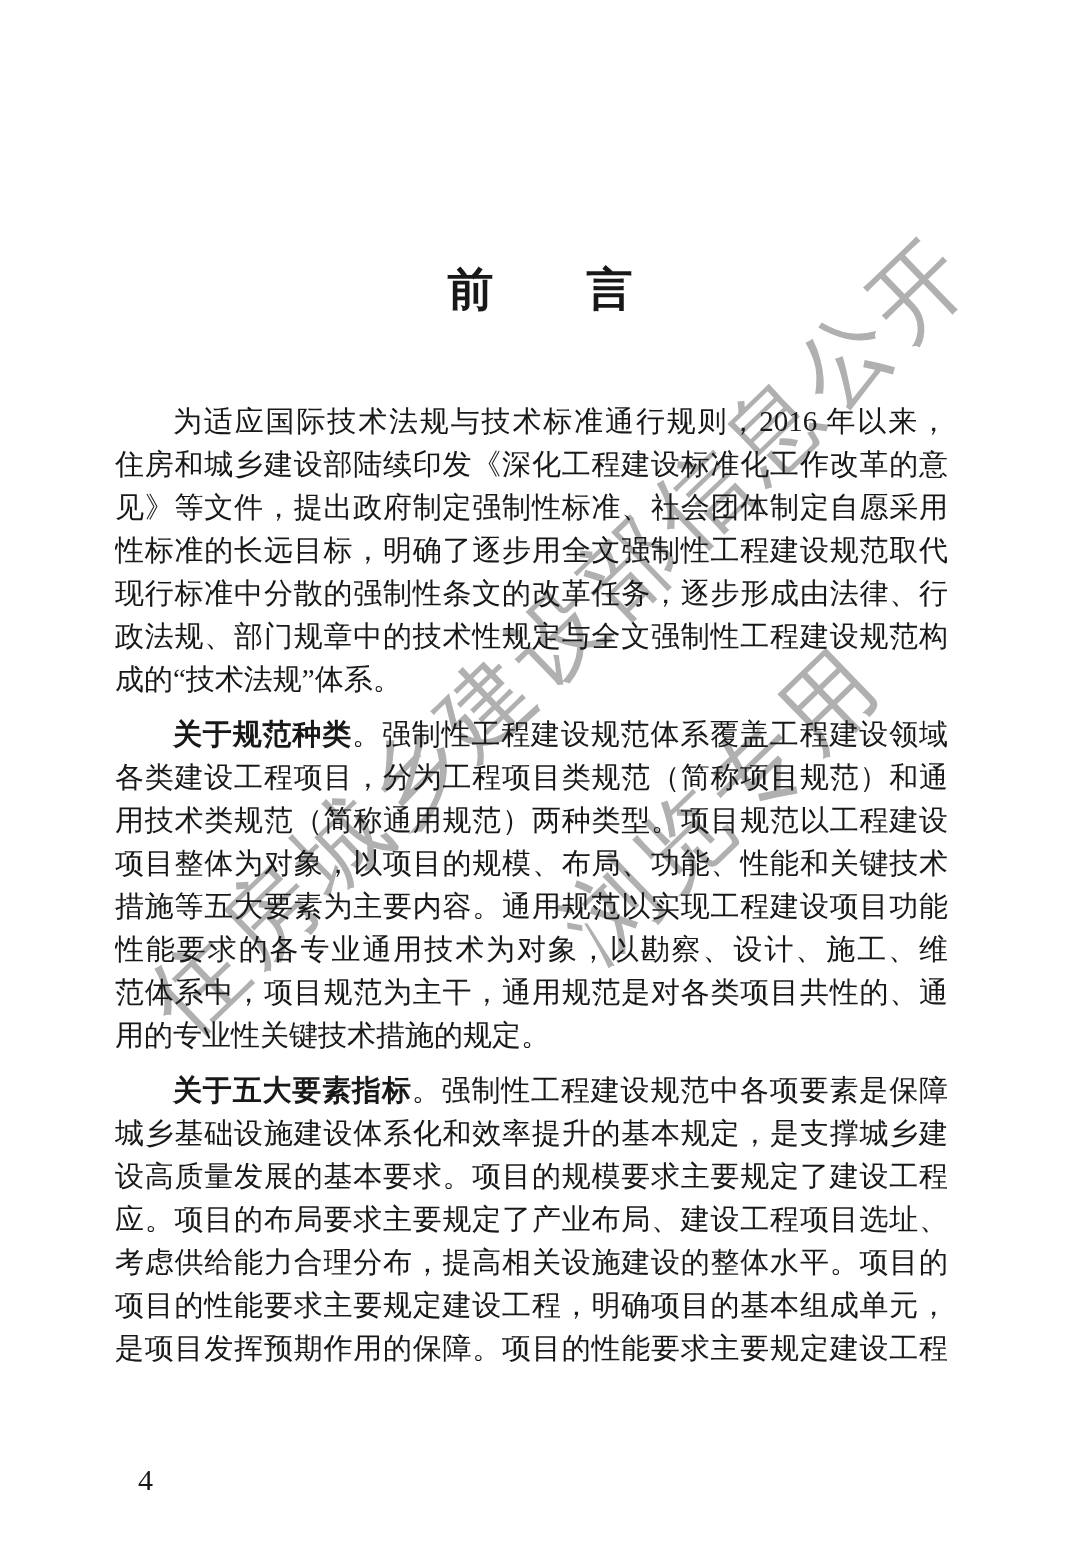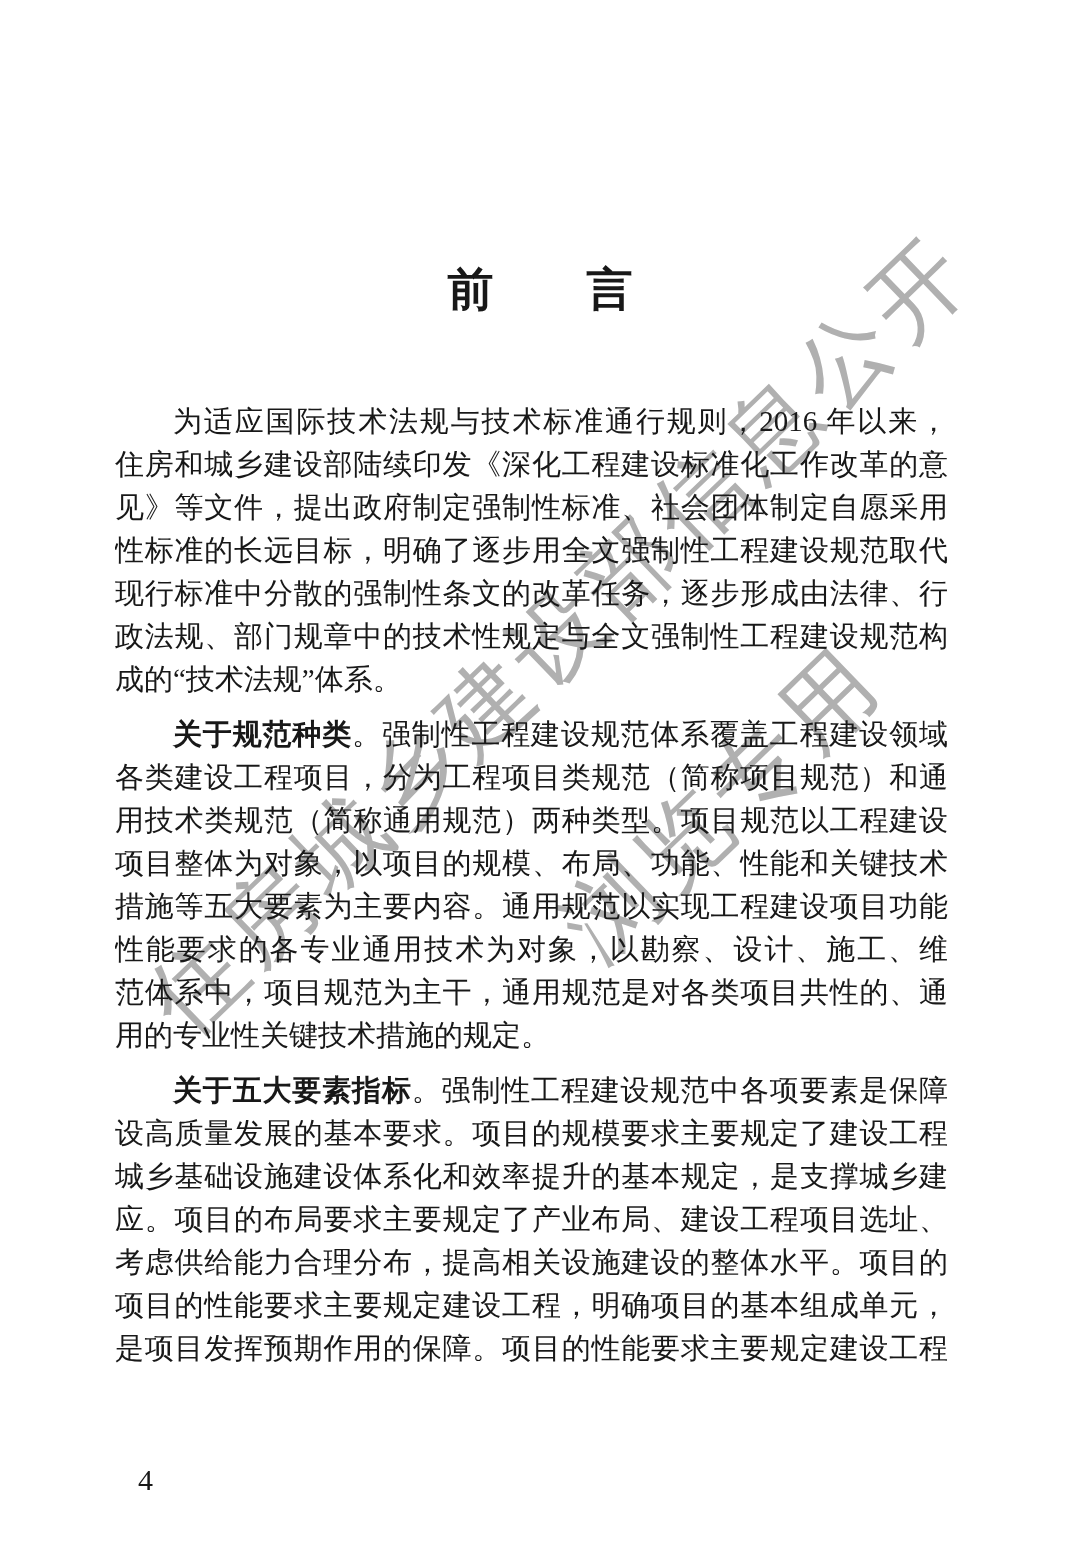--- a/index.html
+++ b/index.html
@@ -90,22 +90,22 @@
     <div class="line indent"><b class="lead">关于规范种类</b><span>。强制性工程建设规范体系覆盖工程建设领域</span></div>
     <div class="line">各类建设工程项目，分为工程项目类规范（简称项目规范）和通</div>
     <div class="line">用技术类规范（简称通用规范）两种类型。项目规范以工程建设</div>
     <div class="line">项目整体为对象，以项目的规模、布局、功能、性能和关键技术</div>
     <div class="line">措施等五大要素为主要内容。通用规范以实现工程建设项目功能</div>
     <div class="line">性能要求的各专业通用技术为对象，以勘察、设计、施工、维</div>
     <div class="line">范体系中，项目规范为主干，通用规范是对各类项目共性的、通</div>
     <div class="line end">用的专业性关键技术措施的规定。</div>
 
     <div class="line indent"><b class="lead">关于五大要素指标</b><span>。强制性工程建设规范中各项要素是保障</span></div>
+    <div class="line">城乡基础设施建设体系化和效率提升的基本规定，是支撑城乡建</div>
     <div class="line">设高质量发展的基本要求。项目的规模要求主要规定了建设工程</div>
-    <div class="line">城乡基础设施建设体系化和效率提升的基本规定，是支撑城乡建</div>
     <div class="line">应。项目的布局要求主要规定了产业布局、建设工程项目选址、</div>
     <div class="line">考虑供给能力合理分布，提高相关设施建设的整体水平。项目的</div>
     <div class="line">项目的性能要求主要规定建设工程，明确项目的基本组成单元，</div>
     <div class="line">是项目发挥预期作用的保障。项目的性能要求主要规定建设工程</div>
   </div>
 
   <div class="pagenum">4</div>
 
 </div>
 

